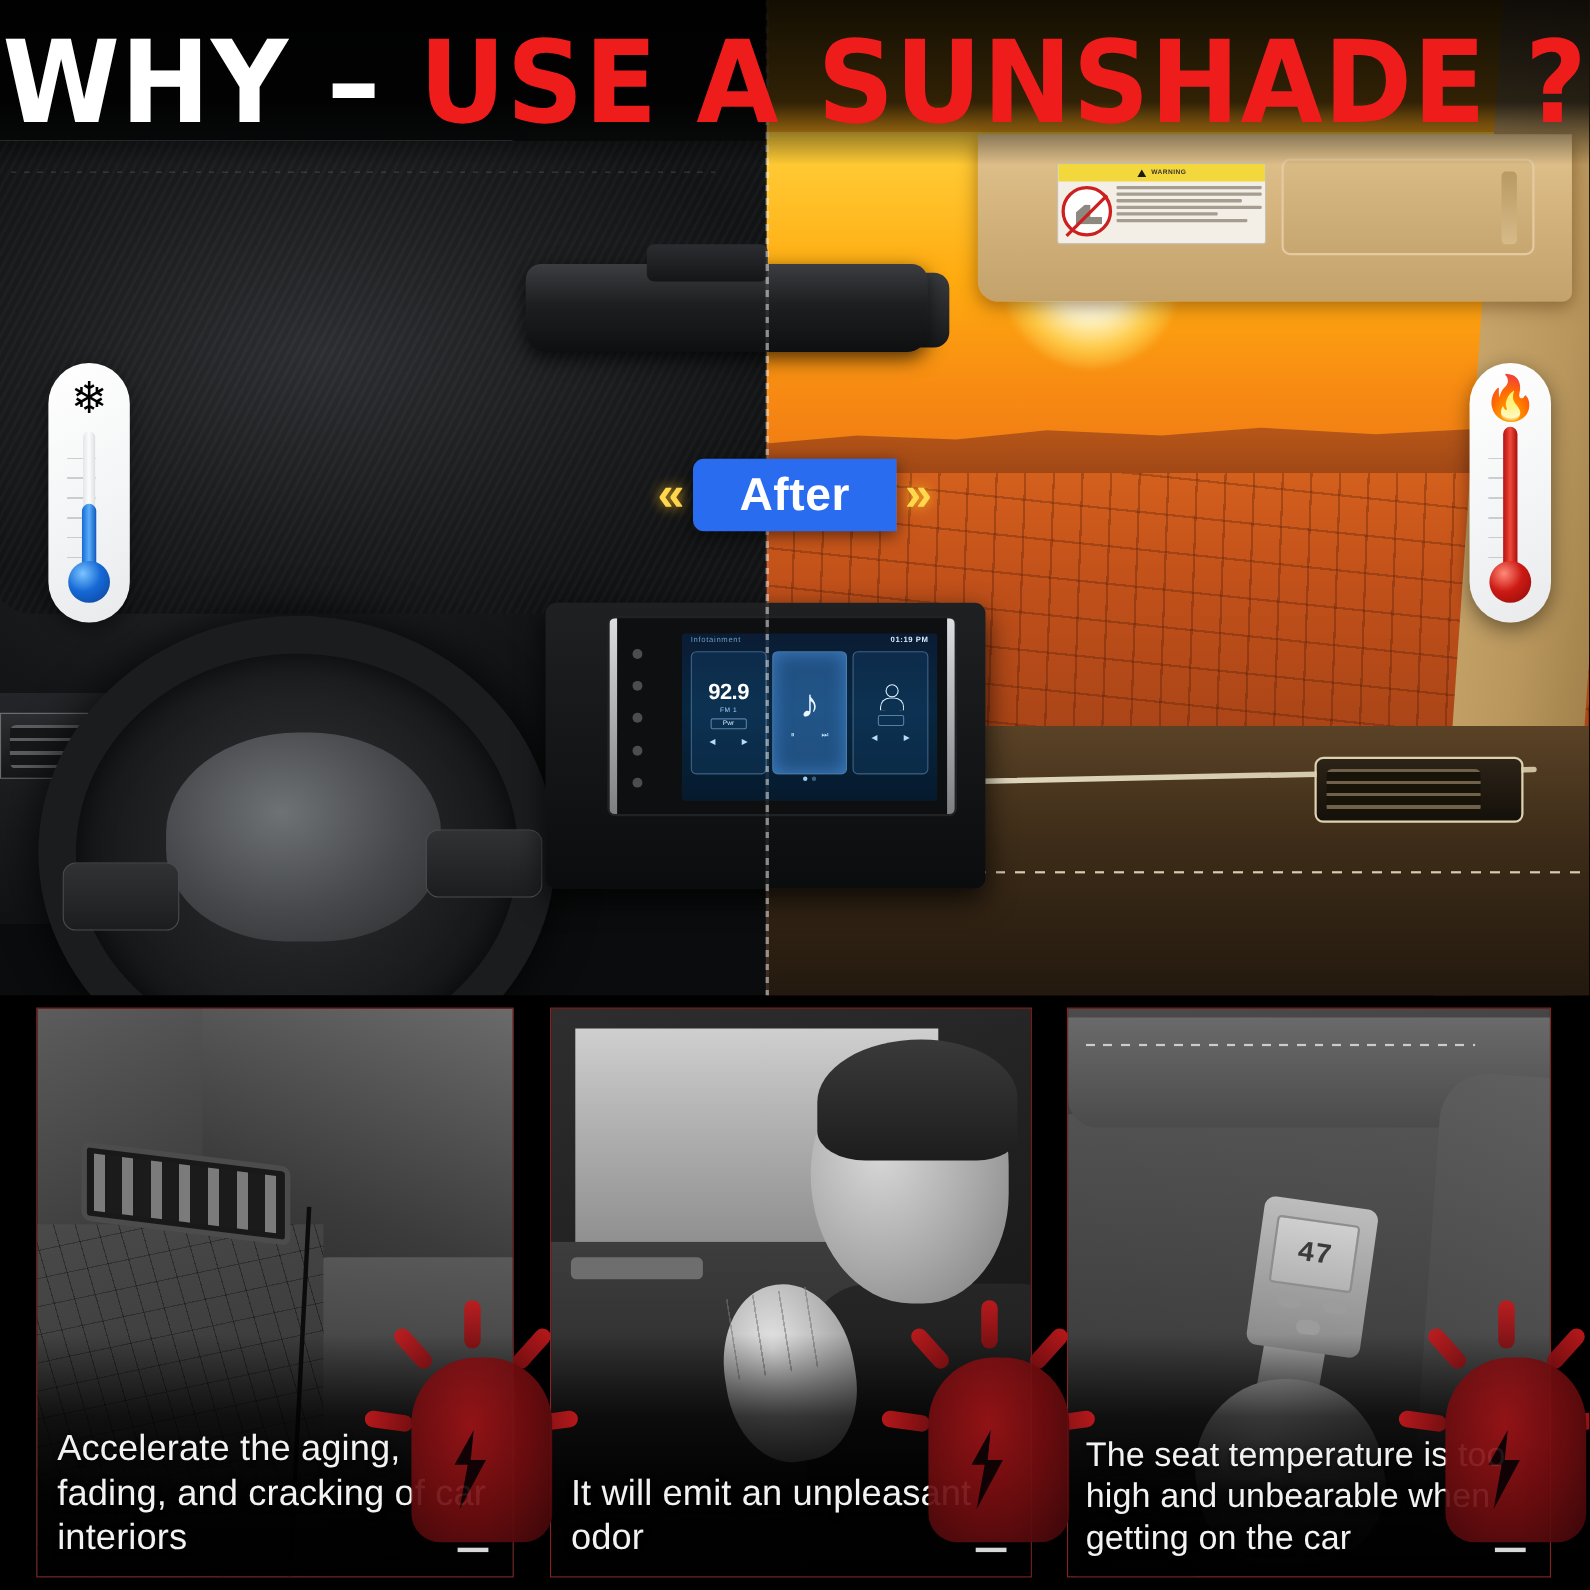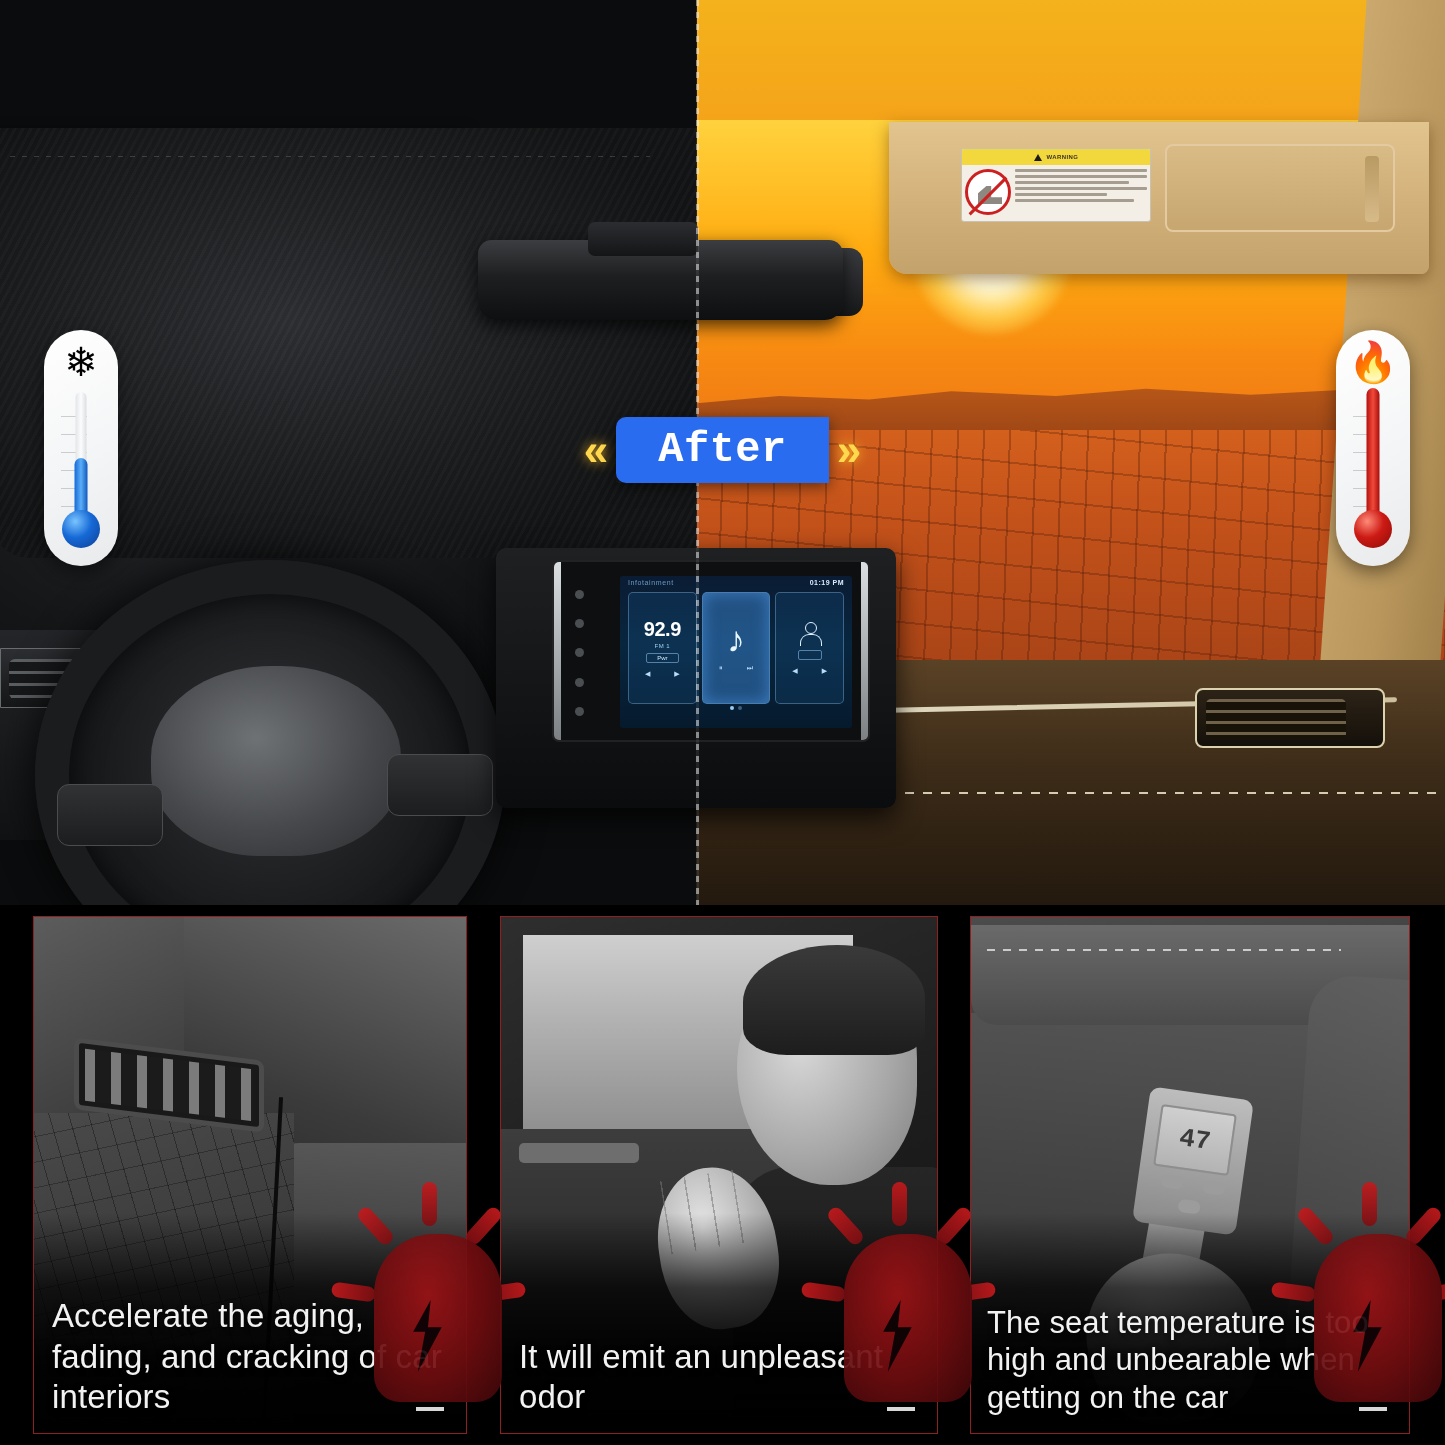--- a/index.html
+++ b/index.html
@@ -252,21 +252,21 @@
   .title .r { color:#ef1c1c; }
 
   
   .badge-row {
     position:absolute; left:0; top:414px; width:1445px; height:72px; z-index:15;
     display:flex; align-items:center; justify-content:center;
   }
   .chev { display:flex; align-items:center; font-size:44px; font-weight:bold;
           color:#ffd84d; text-shadow:0 0 12px rgba(255,190,40,.9); line-height:1; }
   .chev.l { margin-right:8px; } .chev.r { margin-left:8px; }
-  .badge { display:flex; height:66px; box-shadow:0 4px 14px rgba(0,0,0,.5);font-family:Liberation Mono, monospace; }
+  .badge { display:flex; height:66px; box-shadow:0 4px 14px rgba(0,0,0,.5); }
   .badge .after {
     background:#2a6cf0; color:#fff; border-radius:10px 0 0 10px;
     padding:0 42px; display:flex; align-items:center;
     font-size:42px; font-weight:bold; letter-spacing:.5px;
   }
   .badge .before {
     background:#c12f0c; color:#fff; border-radius:0 10px 10px 0;
     padding:0 42px; display:flex; align-items:center;
     font-size:42px; font-weight:bold; letter-spacing:.5px;
   }
@@ -608,20 +608,26 @@
   </div>
 
   <div class="badge-row">
     <span class="chev l">«</span>
     <div class="badge">
       <span class="after">After</span>
     </div>
     <span class="chev r">»</span>
   </div>
 
+  <div class="title-band">
+    <h1 class="title">
+      <span class="w">WHY –</span>
+      <span class="r">USE A SUNSHADE ?</span>
+    </h1>
+  </div>
 
 
   <div class="panels">
 
     <div class="panel p1">
       <div class="photo ph1">
         <div class="seatback"></div>
         <div class="cushion"></div>
         <div class="crackpad"></div>
         <div class="crackline"></div>

